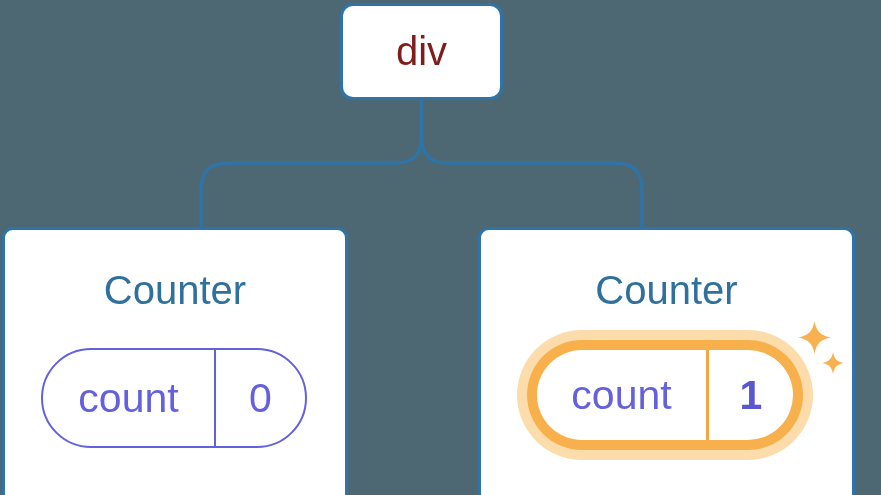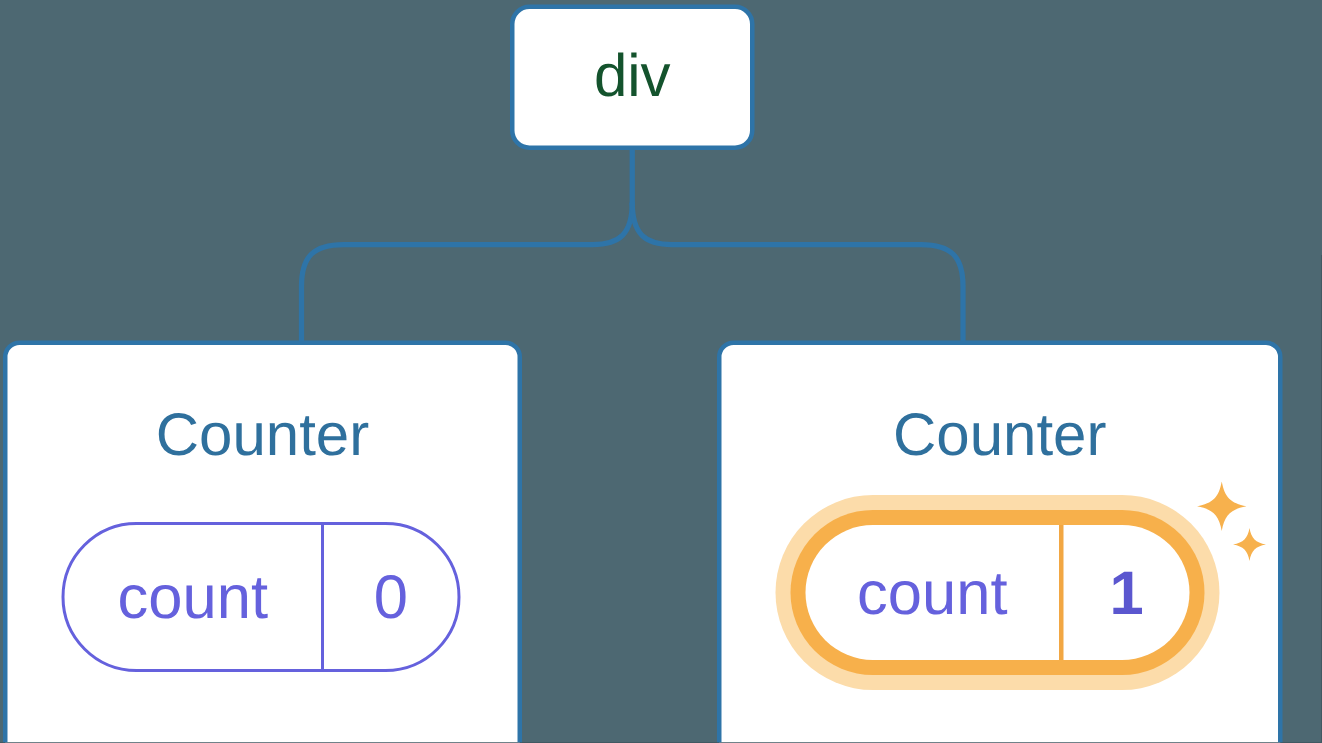--- a/index.html
+++ b/index.html
@@ -21,21 +21,21 @@
     position: absolute;
     left: 340px; top: 3px;
     width: 163px; height: 97px;
     background: #ffffff;
     border: 3.5px solid #2e74a8;
     border-radius: 13px;
     display: flex;
     align-items: center;
     justify-content: center;
     font-size: 40px;
-    color: #14532d;
+    color: #7f1d1d;
     z-index: 2;
   }
   .card {
     position: absolute;
     top: 227px;
     height: 336px;
     background: #ffffff;
     border: 3px solid #2e74a8;
     border-radius: 11px;
     z-index: 2;

